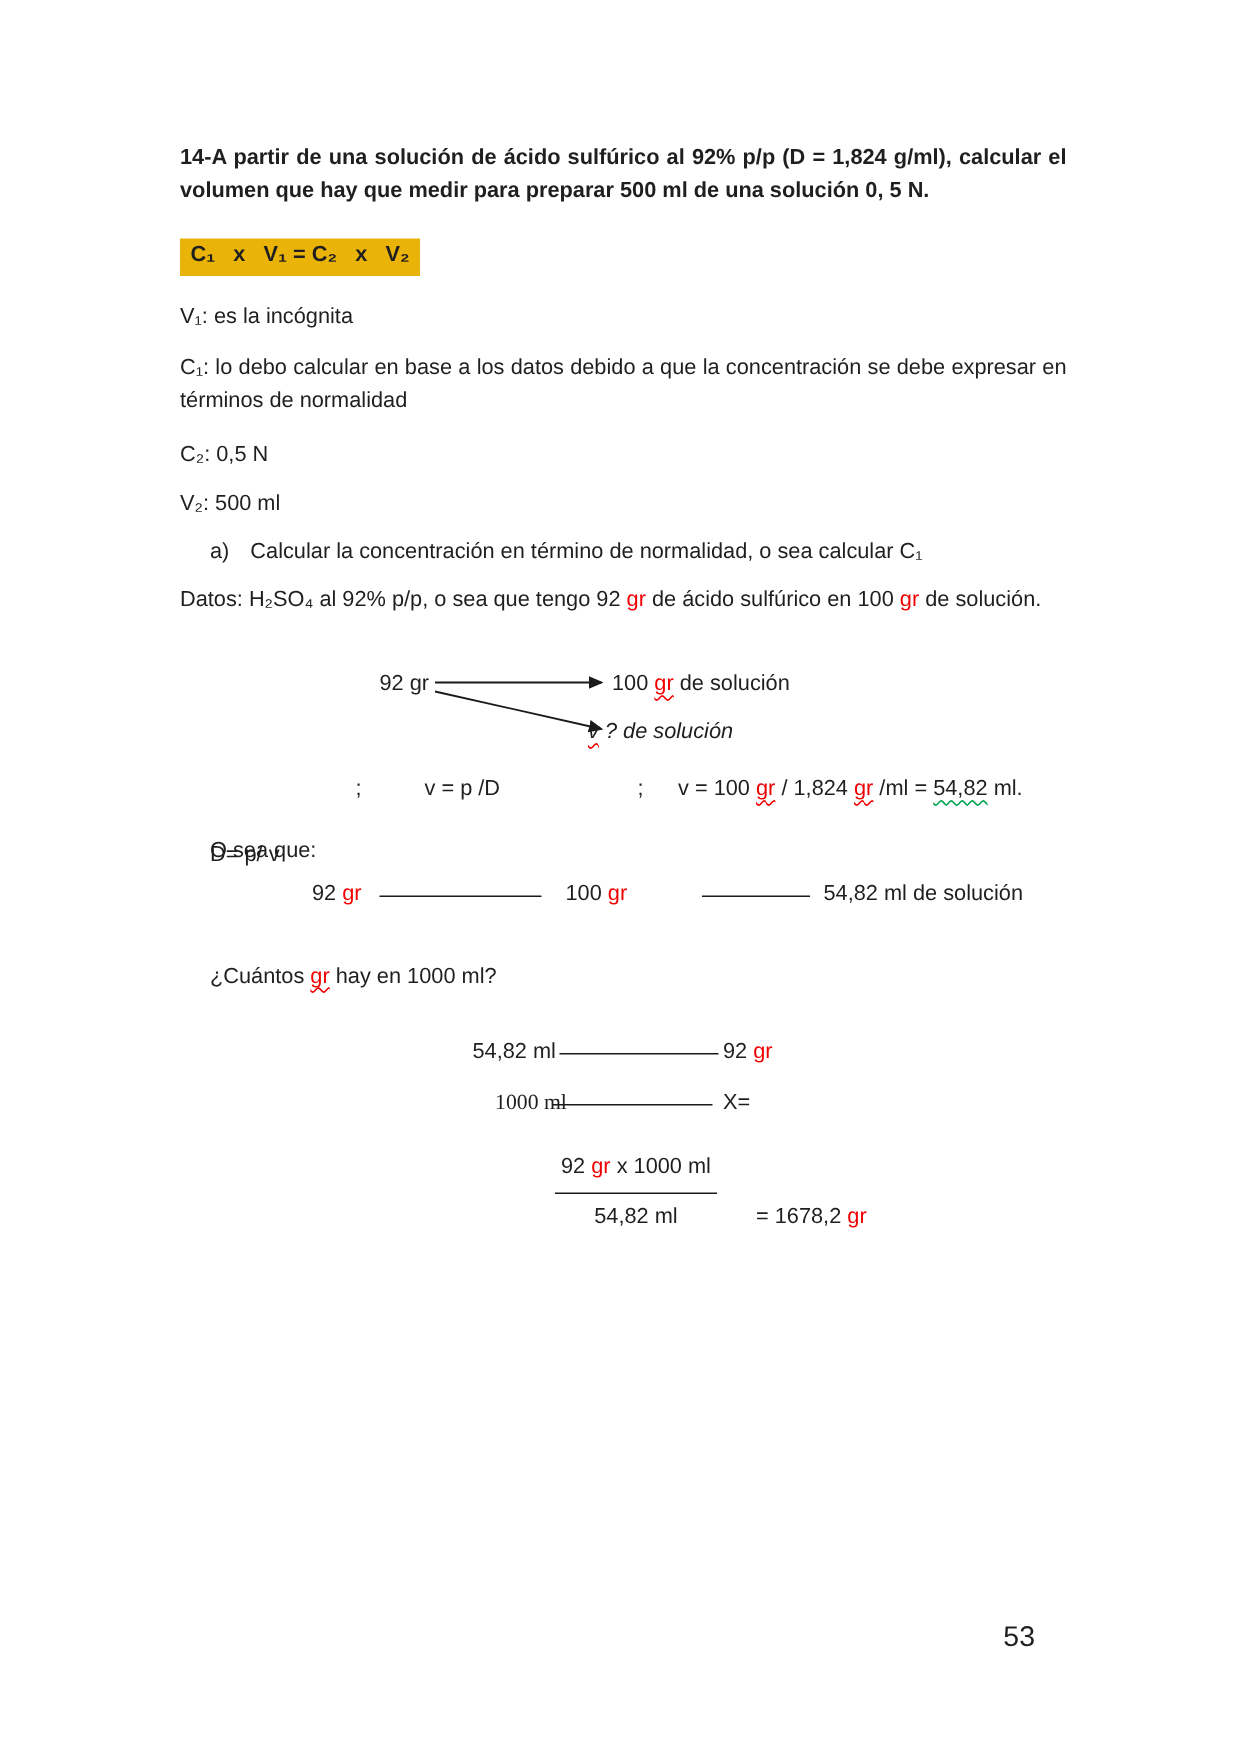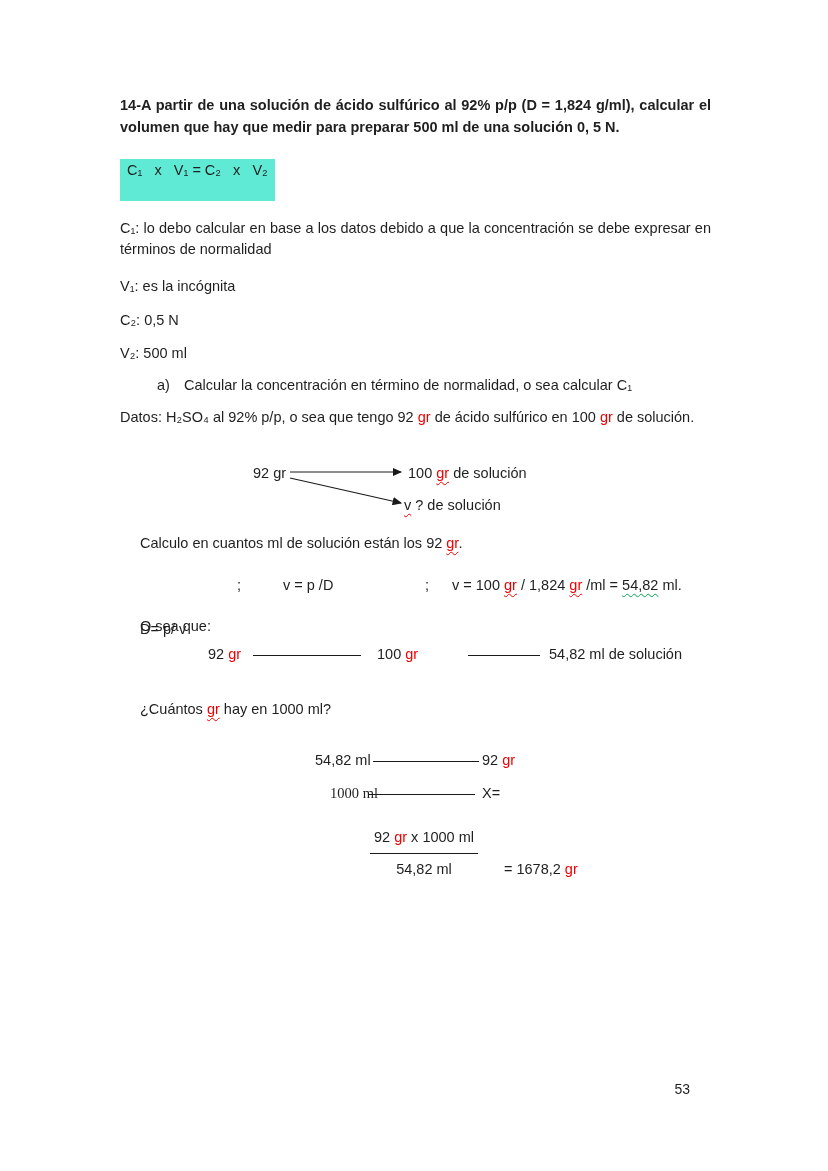--- a/index.html
+++ b/index.html
@@ -15,36 +15,36 @@
     overflow:hidden;
   }
   .content {
     position:absolute; left:120px; top:95px; width:591px;
     font-size:14.5px; line-height:21.5px;
   }
   .title { font-weight:bold; text-align:justify; margin-bottom:21px; }
   .formula-wrap { margin-bottom:17px; }
   .formula {
     display:inline-block;
-    background:#5eead4;
-    font-weight:normal;
+    background:#eab308;
+    font-weight:bold;
     white-space:pre;
-    padding:1px 7px 19px 7px;
+    padding:1px 7px 2px 7px;
   }
   .para { margin-bottom:13px; }
   .mb15 { margin-bottom:15px; }
   .mb11 { margin-bottom:11px; }
   .mb10 { margin-bottom:10px; }
   .mb20 { margin-bottom:20px; }
   .mb7  { margin-bottom:7px; }
   .mb29 { margin-bottom:29px; }
   .mb33 { margin-bottom:33px; }
   .justify { text-align:justify; }
   .indent { margin-left:20px; }
-  .item-a { margin-left:37px; }
+  .item-a { margin-left:20px; }
   .item-label { display:inline-block; margin-right:14px; }
   .red { color:#f00000; }
   .squiggle-red {
     text-decoration:underline wavy #f00000;
     text-decoration-thickness:1px;
     text-underline-offset:3px;
     text-decoration-skip-ink:none;
   }
   .squiggle-green {
     text-decoration:underline wavy #00a550;
@@ -63,36 +63,36 @@
     position:absolute; top:11px; height:0;
     border-top:1.3px solid #1a1a1a;
   }
   .fraction-row {
     margin-left:250px;
     display:flex; align-items:flex-end; gap:26px;
   }
   .fraction { text-align:center; display:inline-block; }
   .fraction .num { padding:0 4px 5px 4px; white-space:nowrap; }
   .fraction .den { border-top:1.4px solid #1a1a1a; padding-top:5px; white-space:nowrap; }
-  .page-number { position:absolute; right:118px; top:1081px; font-size:14px; }
+  .page-number { position:absolute; right:118px; top:1081px; font-size:19px; }
 </style>
 </head>
 <body>
 
 <div class="page">
   <div class="content">
 
     <p class="title">14-A partir de una solución de ácido sulfúrico al 92% p/p (D = 1,824 g/ml), calcular el volumen que hay que medir para preparar 500 ml de una solución 0, 5 N.</p>
 
     <div class="formula-wrap">
       <span class="formula">C₁   x   V₁ = C₂   x   V₂</span>
     </div>
 
+    <p class="para">V₁: es la incógnita</p>
     <p class="para mb15 justify">C₁: lo debo calcular en base a los datos debido a que la concentración se debe expresar en términos de normalidad</p>
-    <p class="para">V₁: es la incógnita</p>
     <p class="para mb11">C₂: 0,5 N</p>
     <p class="para mb11">V₂: 500 ml</p>
 
     <p class="para mb10 item-a">
       <span class="item-label">a)</span><span>Calcular la concentración en término de normalidad, o sea calcular C₁</span>
     </p>
 
     <p class="para mb33 justify"><span>Datos: H₂SO₄ al 92% p/p, o sea que tengo 92 </span><span class="red">gr</span><span> de ácido sulfúrico en 100 </span><span class="red">gr</span><span> de solución.</span></p>
 
     <div class="diagram1">
@@ -100,24 +100,23 @@
         <defs>
           <marker id="arrowhead" markerWidth="8" markerHeight="7" refX="7" refY="3.5" orient="auto">
             <path d="M0,0 L8,3.5 L0,7 Z" fill="#1a1a1a"></path>
           </marker>
         </defs>
         <line x1="170" y1="11" x2="281" y2="11" stroke="#1a1a1a" stroke-width="1.2" marker-end="url(#arrowhead)"></line>
         <line x1="170" y1="17" x2="281" y2="42" stroke="#1a1a1a" stroke-width="1.2" marker-end="url(#arrowhead)"></line>
       </svg>
       <span class="abs" style="left:133px; top:2px;">92 gr</span>
       <span class="abs" style="left:288px; top:2px;"><span>100 </span><span class="red squiggle-red">gr</span><span> de solución</span></span>
-      <span class="abs" style="left:284px; top:34px;"><span class="squiggle-red">v</span><span> ? de solución</span></span>
+      <span class="abs" style="left:272px; top:34px;font-style:italic;"><span class="squiggle-red">v</span><span> ? de solución</span></span>
     </div>
 
-    <p class="para mb20 indent"><span>Calculo en cuantos ml de solución están los 92 </span><span class="red squiggle-red">gr</span><span>.</span></p>
 
     <div class="density-line">
       <span class="abs" style="left:20px;margin-top:44px;">D= p/ v</span>
       <span class="abs" style="left:117px;">;</span>
       <span class="abs" style="left:163px;">v = p /D</span>
       <span class="abs" style="left:305px;">;</span>
       <span class="abs" style="left:332px;"><span>v = 100 </span><span class="red squiggle-red">gr</span><span> / 1,824 </span><span class="red squiggle-red">gr</span><span> /ml = </span><span class="squiggle-green">54,82</span><span> ml.</span></span>
     </div>
 
     <p class="para mb7 indent">O sea que:</p>

